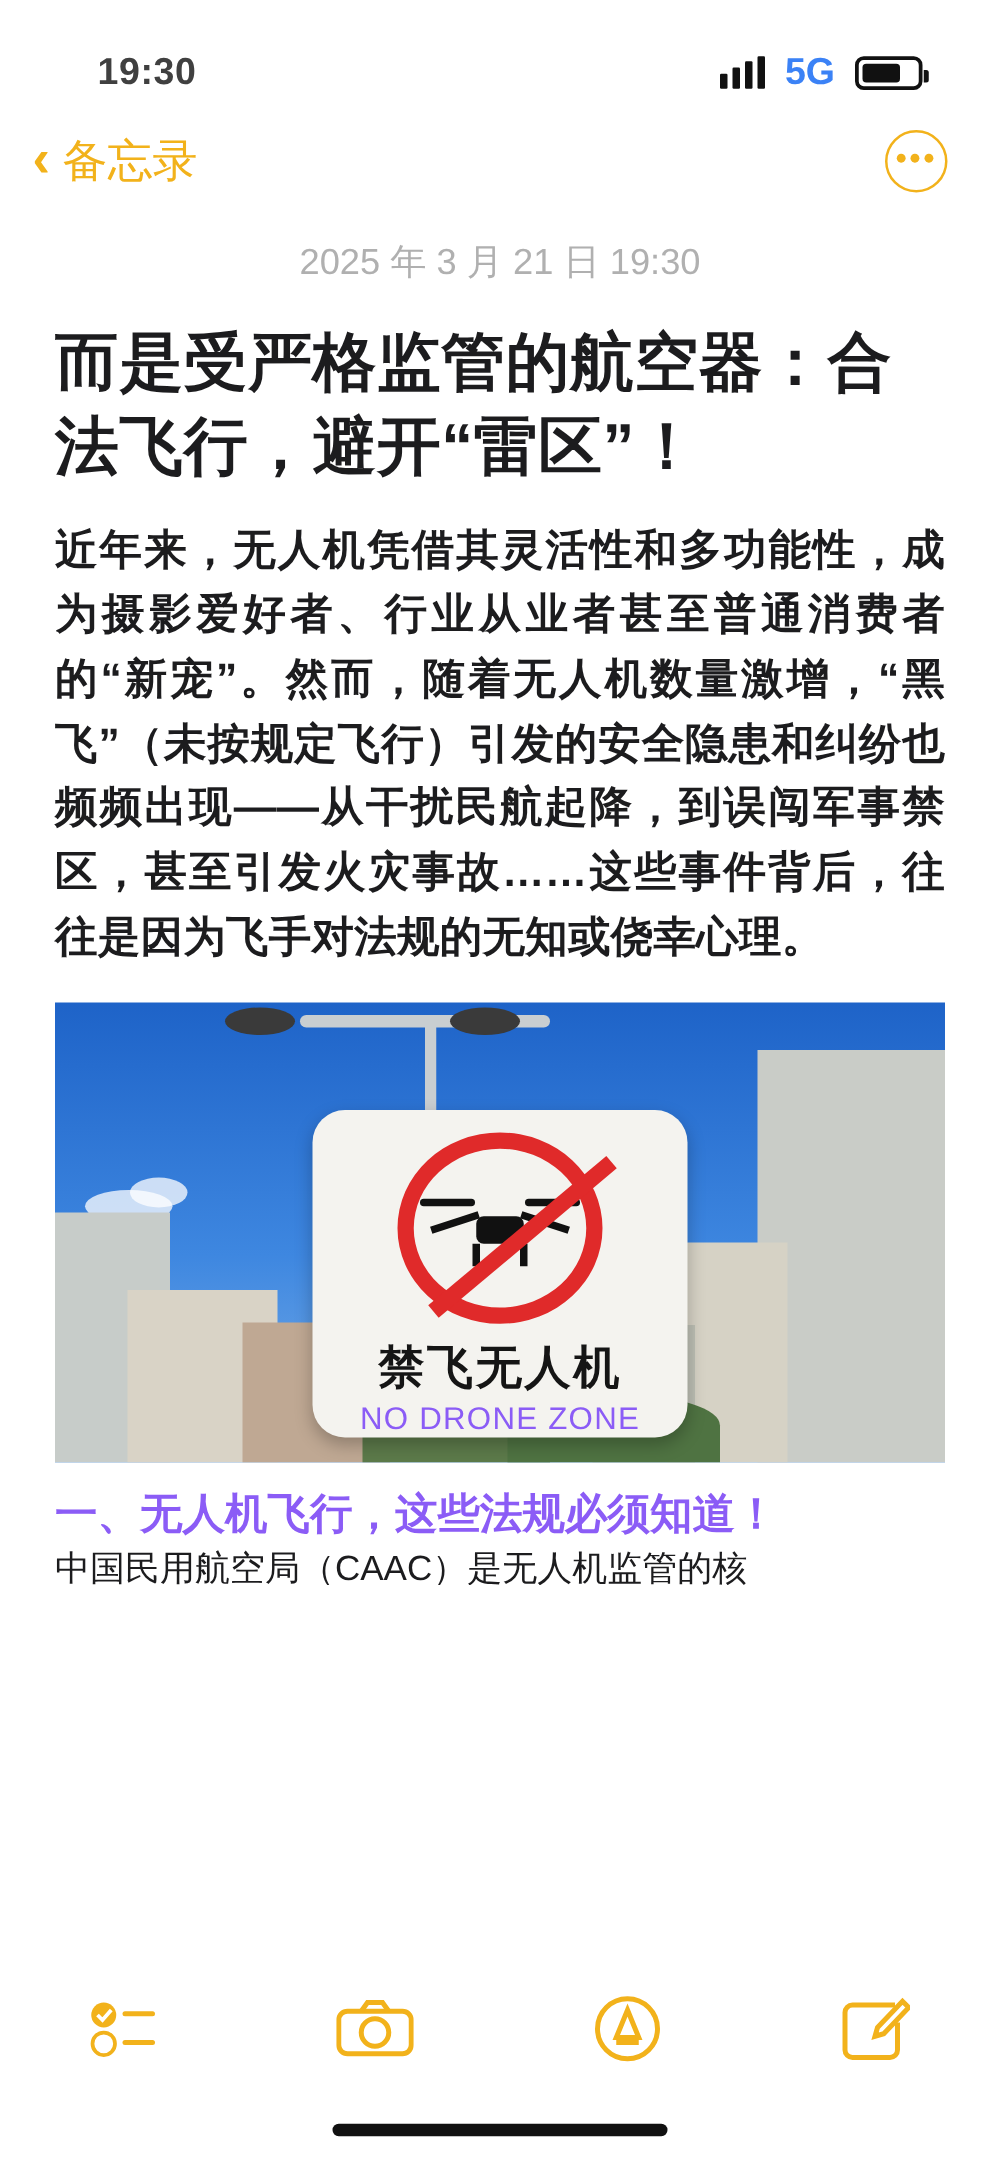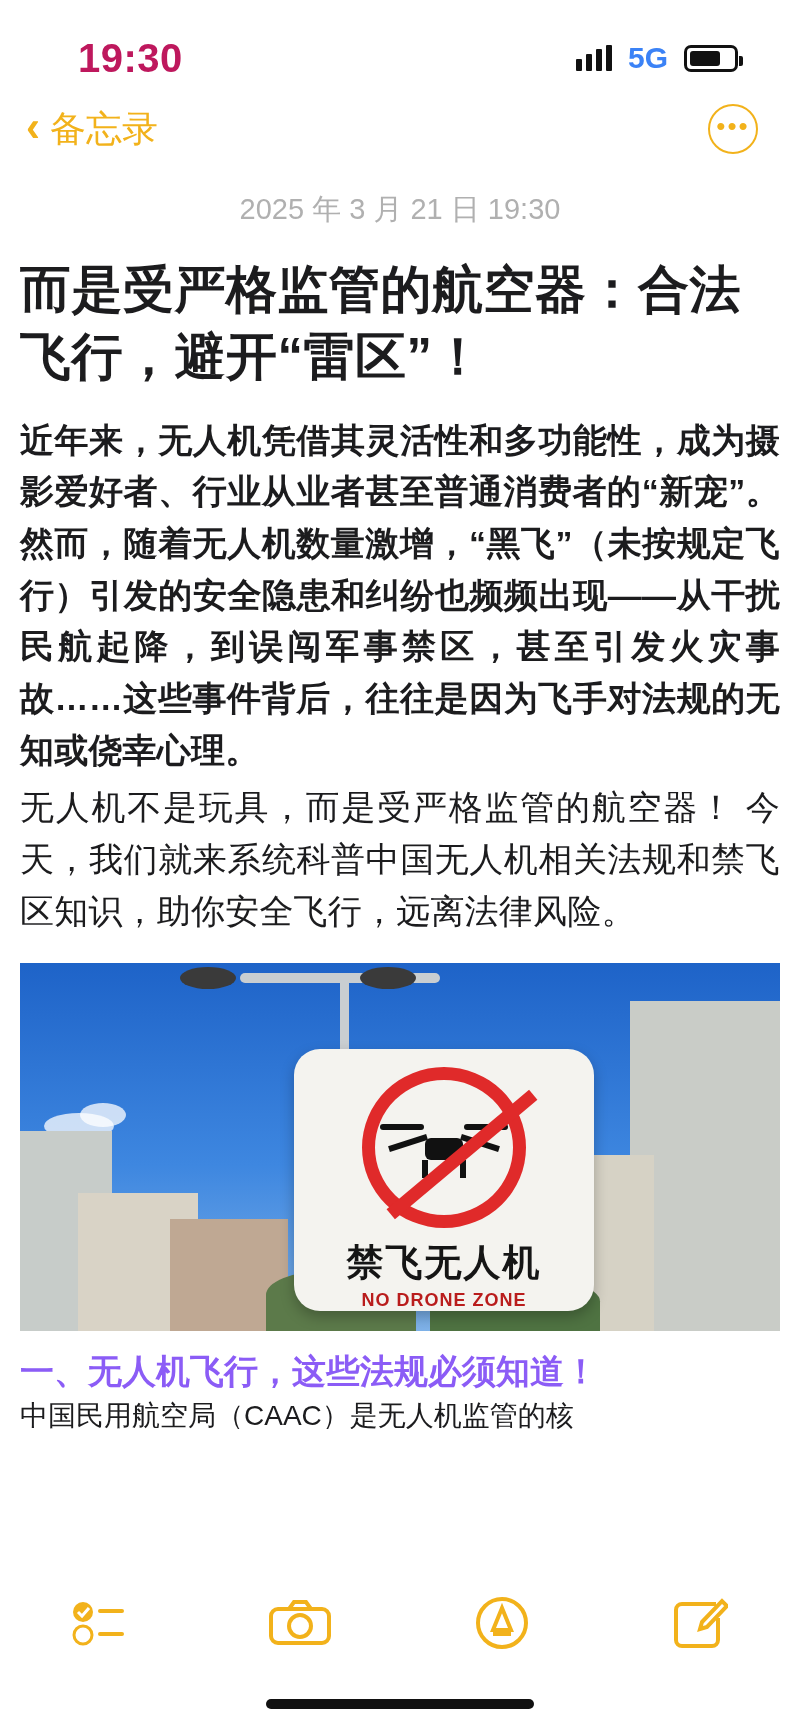--- a/index.html
+++ b/index.html
@@ -11,21 +11,21 @@
   }
   .phone { position:relative; width:800px; height:1731px; background:#fff; }
 
   
   .statusbar {
     height:90px;
     display:flex; align-items:center; justify-content:space-between;
     padding:26px 62px 0 78px;
   }
   .status-time {
-    font-size:40px; font-weight:bold; color:#be185d; letter-spacing:0.5px;
+    font-size:30px; font-weight:bold; color:#404040; letter-spacing:0.5px;
   }
   .status-right { display:flex; align-items:center; gap:12px; }
   .signal { display:flex; align-items:flex-end; gap:4px; height:26px; }
   .signal i { display:block; width:6px; background:#111; border-radius:1px; }
   .signal i:nth-child(1){height:12px;}
   .signal i:nth-child(2){height:17px;}
   .signal i:nth-child(3){height:22px;}
   .signal i:nth-child(4){height:26px;}
   .net-label { font-size:30px; font-weight:bold; color:#3b82f6; margin:0 4px; }
   .battery {
@@ -53,21 +53,21 @@
   }
   .more {
     width:50px; height:50px; border-radius:50%;
     border:2.5px solid #f2b21b; color:#f2b21b;
     display:flex; align-items:center; justify-content:center;
     font-size:26px; letter-spacing:2px; line-height:1;
     padding-bottom:6px;
   }
 
   
-  .content { padding:0 20px; }
+  .content { padding:0 44px; }
   .timestamp {
     text-align:center; color:#b0b0b0; font-size:29px;
     margin:22px 0 26px;
   }
   .note-title {
     font-size:51px; font-weight:bold; color:#1c1c1e;
     line-height:1.32; letter-spacing:0.5px;
     margin-bottom:24px;
   }
   .para {
@@ -98,21 +98,20 @@
   .lamp.a { left:50%; transform:translateX(-220px); }
   .lamp.b { left:50%; transform:translateX(-40px); }
 
   .sign {
     position:absolute; left:50%; top:86px; transform:translateX(-50%);
     width:300px; height:262px; background:#f4f3ef;
     border-radius:26px;
     box-shadow:0 6px 14px rgba(0,0,0,0.25);
     display:flex; flex-direction:column; align-items:center;
     padding-top:18px;
-    margin-left:44px;
   }
   .no-circle {
     width:164px; height:164px; border-radius:50%;
     border:13px solid #e02a2a; position:relative;
     display:flex; align-items:center; justify-content:center;
   }
   .no-circle::after{
     content:""; position:absolute; left:-6px; top:50%;
     width:186px; height:13px; background:#e02a2a;
     transform:rotate(-40deg); transform-origin:center;
@@ -131,21 +130,21 @@
     position:absolute; top:8px; width:44px; height:6px; background:#111; border-radius:3px;
   }
   .drone .rotor.l { left:-8px; }
   .drone .rotor.r { right:-8px; }
   .drone .leg {
     position:absolute; top:44px; width:6px; height:18px; background:#111;
   }
   .drone .leg.l { left:34px; }
   .drone .leg.r { right:34px; }
   .sign-cn { font-size:37px; font-weight:bold; color:#151515; letter-spacing:2px; margin-top:10px; }
-  .sign-en { font-size:18px; font-weight:bold; color:#b91c1c; letter-spacing:1px; margin-top:2px; }
+  .sign-en { font-size:25px; font-weight:normal; color:#8b5cf6; letter-spacing:1px; margin-top:2px; }
 
   .cloud { position:absolute; background:rgba(255,255,255,0.75); border-radius:50%; }
   .cloud.c1 { left:24px; top:150px; width:70px; height:26px; }
   .cloud.c2 { left:60px; top:140px; width:46px; height:24px; }
 
   .section-head {
     font-size:34px; font-weight:bold; color:#8b5cf6; margin-top:6px;
   }
   .clipped {
     font-size:28px; color:#1c1c1e; line-height:1.5;
@@ -194,21 +193,20 @@
       <span class="chev">‹</span>
       <span>备忘录</span>
     </div>
     <div class="more">•••</div>
   </div>
 
   <div class="content">
     <div class="timestamp">2025 年 3 月 21 日 19:30</div>
     <div class="note-title">而是受严格监管的航空器：合法飞行，避开“雷区”！</div>
     <div class="para bold">近年来，无人机凭借其灵活性和多功能性，成为摄影爱好者、行业从业者甚至普通消费者的“新宠”。然而，随着无人机数量激增，“黑飞”（未按规定飞行）引发的安全隐患和纠纷也频频出现——从干扰民航起降，到误闯军事禁区，甚至引发火灾事故……这些事件背后，往往是因为飞手对法规的无知或侥幸心理。</div>
-    <div class="para">无人机不是玩具，而是受严格监管的航空器！ 今天，我们就来系统科普中国无人机相关法规和禁飞区知识，助你安全飞行，远离法律风险。</div>
 
     <div class="photo">
       <div class="cloud c1"></div>
       <div class="cloud c2"></div>
 
       <div class="bldg l1"></div>
       <div class="bldg l2"></div>
       <div class="bldg l3"></div>
       <div class="bldg r1"></div>
       <div class="bldg r2"></div>

